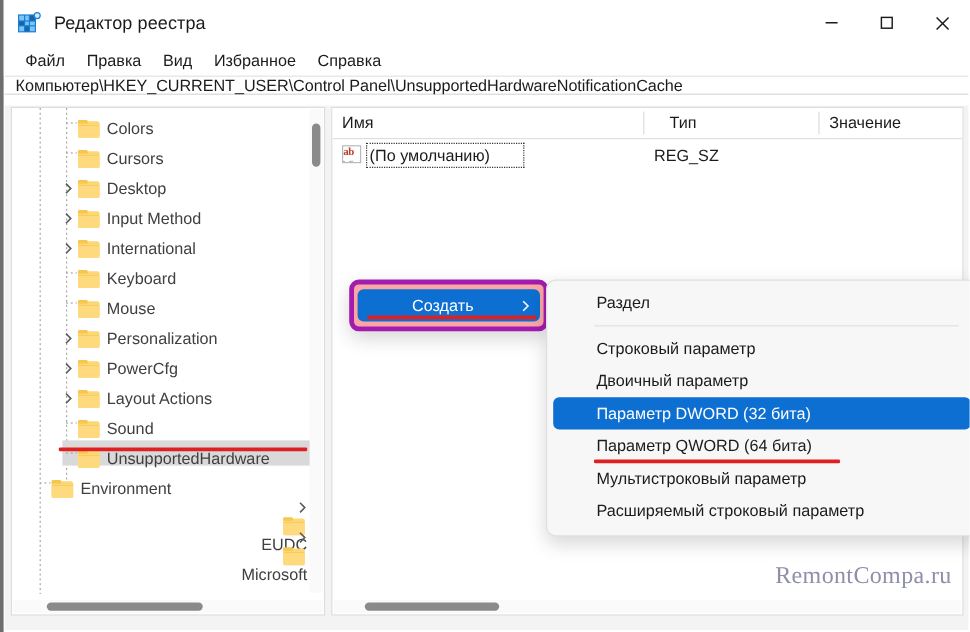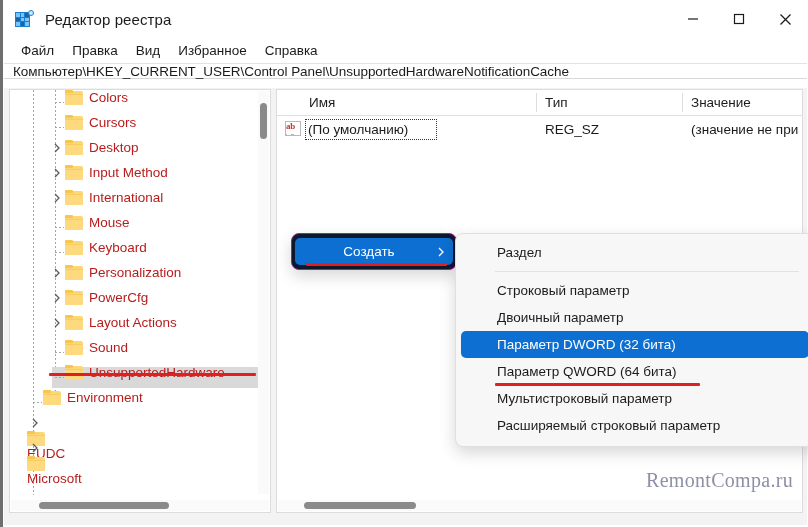--- a/index.html
+++ b/index.html
@@ -129,24 +129,24 @@
   .tree-scroll {
     position: absolute;
     left: 0; top: 0;
     width: 250px; height: 405px;
     overflow: hidden;
   }
   .tree-row {
     position: relative;
     height: 25px;
     display: flex;
-    align-items: flex-start;
+    align-items: flex-end;
     white-space: nowrap;
     font-size: 13.5px;
-    color: #b91c1c;
+    color: #404040;
   }
   .tw-chevron {
     width: 16px; height: 16px;
     display: flex; align-items: center; justify-content: center;
     color: #5a5a5a;
     flex: none;
   }
   .tw-chevron svg { display:block; }
   .tw-spacer { width: 16px; flex: none; }
   .folder {
@@ -328,22 +328,22 @@
     width: 132px; height: 21px;
     border: 1px dotted #333;
     box-sizing: border-box;
   }
 
   
   .ctx-menu {
     position: absolute;
     left: 288px; top: 233px;
     width: 166px;
-    background: #0f172a;
-    border: 1px solid #a21caf;
+    background: #fca5a5;
+    border: 4px solid #a21caf;
     border-radius: 8px;
     box-shadow: 0 6px 16px rgba(0,0,0,.16);
     padding: 4px 3px;
     box-sizing: border-box;
     z-index: 40;
   }
   .ctx-item {
     height: 27px;
     display: flex;
     align-items: center;
@@ -539,32 +539,32 @@
         </div>
 
         <div class="tree-row" style="padding-left:39px;">
           <div class="guide-stub" style="left:45px; top:12px; width:9px;"></div>
           <div class="tw-spacer"></div>
           <div class="folder">
               <div class="back"></div>
               <div class="tab"></div>
               <div class="front"></div>
             </div>
-          <span class="tree-label">Mouse</span>
+          <span class="tree-label">Keyboard</span>
         </div>
 
         <div class="tree-row" style="padding-left:39px;">
           <div class="guide-stub" style="left:45px; top:12px; width:9px;"></div>
           <div class="tw-spacer"></div>
           <div class="folder">
               <div class="back"></div>
               <div class="tab"></div>
               <div class="front"></div>
             </div>
-          <span class="tree-label">Keyboard</span>
+          <span class="tree-label">Mouse</span>
         </div>
 
         <div class="tree-row" style="padding-left:39px;">
           <div class="tw-chevron">
               <svg width="8" height="10" viewBox="0 0 8 10">
                 <polyline points="2,1 6,5 2,9" fill="none" stroke="#5a5a5a" stroke-width="1.3"></polyline>
               </svg>
             </div>
           <div class="folder">
               <div class="back"></div>
@@ -678,37 +678,36 @@
       <div class="vscroll">
         <div class="thumb"></div>
       </div>
       <div class="hscroll" style="width:258px;">
         <div class="thumb" style="left:28px; width:130px;"></div>
       </div>
     </div>
 
     <div class="list-pane">
       <div class="list-header">
-        <div class="col-head" style="left:0; width:260px;margin-left:24px;">Имя</div>
+        <div class="col-head" style="left:0; width:260px;">Имя</div>
         <div class="col-sep" style="left:259px;"></div>
-        <div class="col-head" style="left:260px; width:146px;">Тип</div>
+        <div class="col-head" style="left:273px; width:146px;">Тип</div>
         <div class="col-sep" style="left:405px;"></div>
         <div class="col-head" style="left:406px; width:119px;">Значение</div>
       </div>
 
       <div class="list-row">
         <div class="ab-icon">
           <div class="paper"></div>
           <div class="txt">ab</div>
           <div class="wave"></div>
         </div>
         <div class="focus-rect"></div>
         <div class="cell" style="left:31px;">(По умолчанию)</div>
         <div class="cell" style="left:268px;">REG_SZ</div>
-        <div class="cell" style="left:414px;">(значение не при</div>
       </div>
 
       <div class="hscroll" style="width:523px;">
         <div class="thumb" style="left:26px; width:112px;"></div>
       </div>
     </div>
 
     <div class="watermark">RemontCompa.ru</div>
   </div>
 

